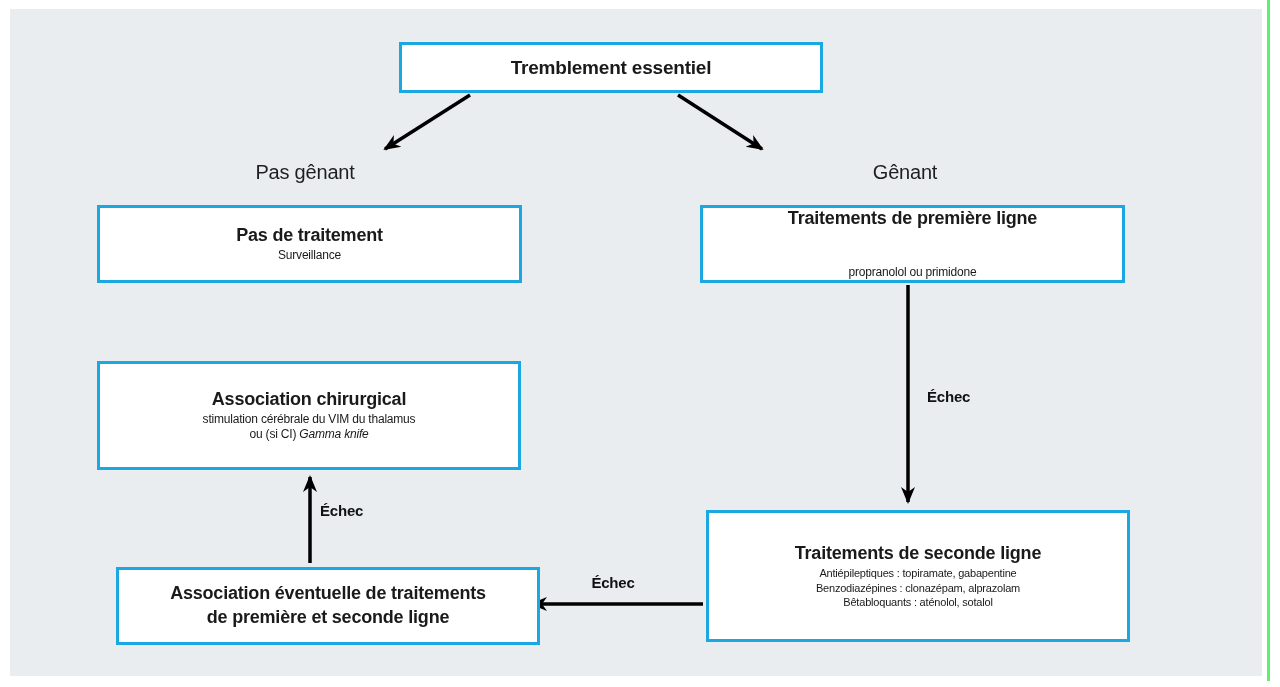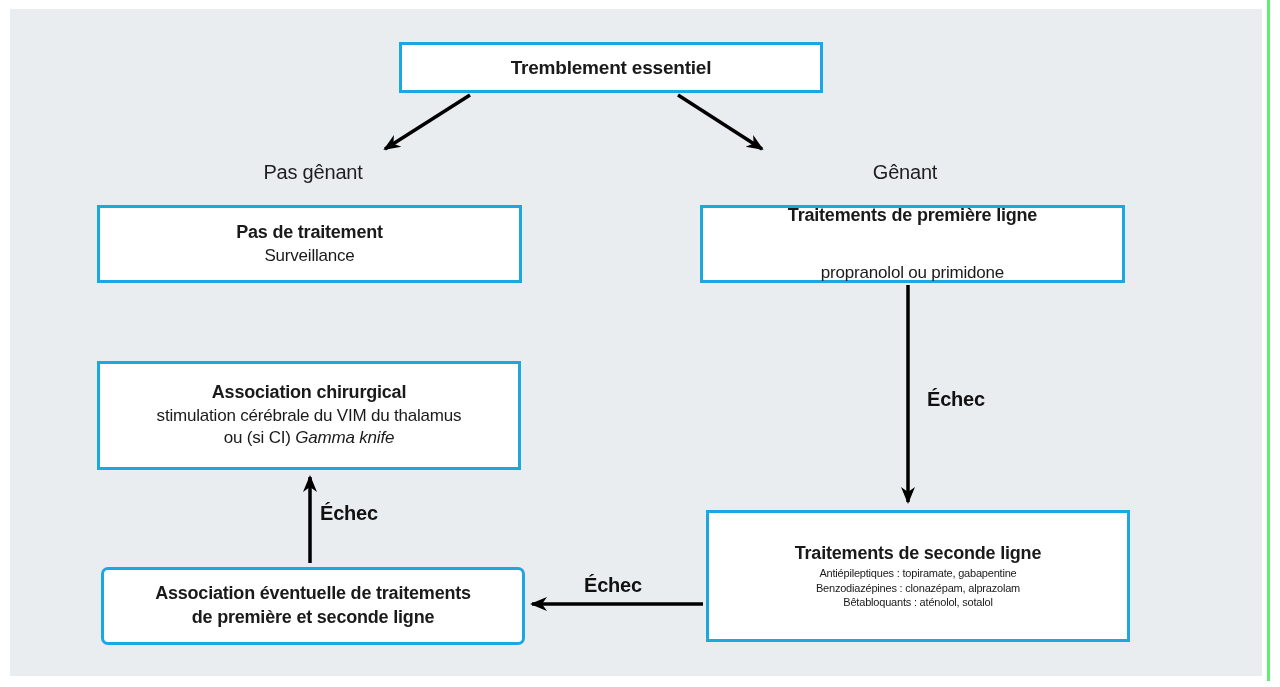--- a/index.html
+++ b/index.html
@@ -40,41 +40,41 @@
     display: flex;
     flex-direction: column;
     align-items: center;
     justify-content: center;
     text-align: center;
     color: #1a1a1a;
     letter-spacing: -0.2px;
     line-height: 1.32;
   }
   .node .title { font-weight: bold; font-size: 18px; }
-  .node .sub   { font-weight: normal; font-size: 17px; }
+  .node .sub   { font-weight: normal; font-size: 12px; }
   #node-root        { left: 399px; top: 42px;  width: 424px; height: 51px; }
   #node-root .title { font-size: 19px; }
   #node-no-treatment { left: 97px;  top: 205px; width: 425px; height: 78px; }
   #node-first-line   { left: 700px; top: 205px; width: 425px; height: 78px; gap: 34px; }
   #node-surgical     { left: 97px;  top: 361px; width: 424px; height: 109px; }
   #node-second-line  { left: 706px; top: 510px; width: 424px; height: 132px; }
   #node-second-line .sub { font-size: 11px; }
-  #node-association  { left: 101px;  top: 567px; width: 424px; height: 78px; border-radius: 7px; }
+  #node-association  { left: 116px;  top: 567px; width: 424px; height: 78px; }
   .branch-label {
     position: absolute;
     font-size: 20px;
     color: #1e1e1e;
     text-align: center;
     letter-spacing: -0.2px;
   }
-  #label-pas-genant { left: 228px; top: 161px; width: 170px; }
+  #label-pas-genant { left: 220px; top: 161px; width: 170px; }
   #label-genant     { left: 840px; top: 161px; width: 130px; }
   .edge-label {
     position: absolute;
-    font-size: 20px;
+    font-size: 15px;
     font-weight: bold;
     color: #111;
     letter-spacing: -0.2px;
   }
   #label-echec-right      { left: 927px; top: 388px; }
   #label-echec-left       { left: 320px; top: 502px; }
   #label-echec-horizontal { left: 558px; top: 574px; width: 110px; text-align: center; }
   svg.connectors {
     position: absolute;
     left: 0;

